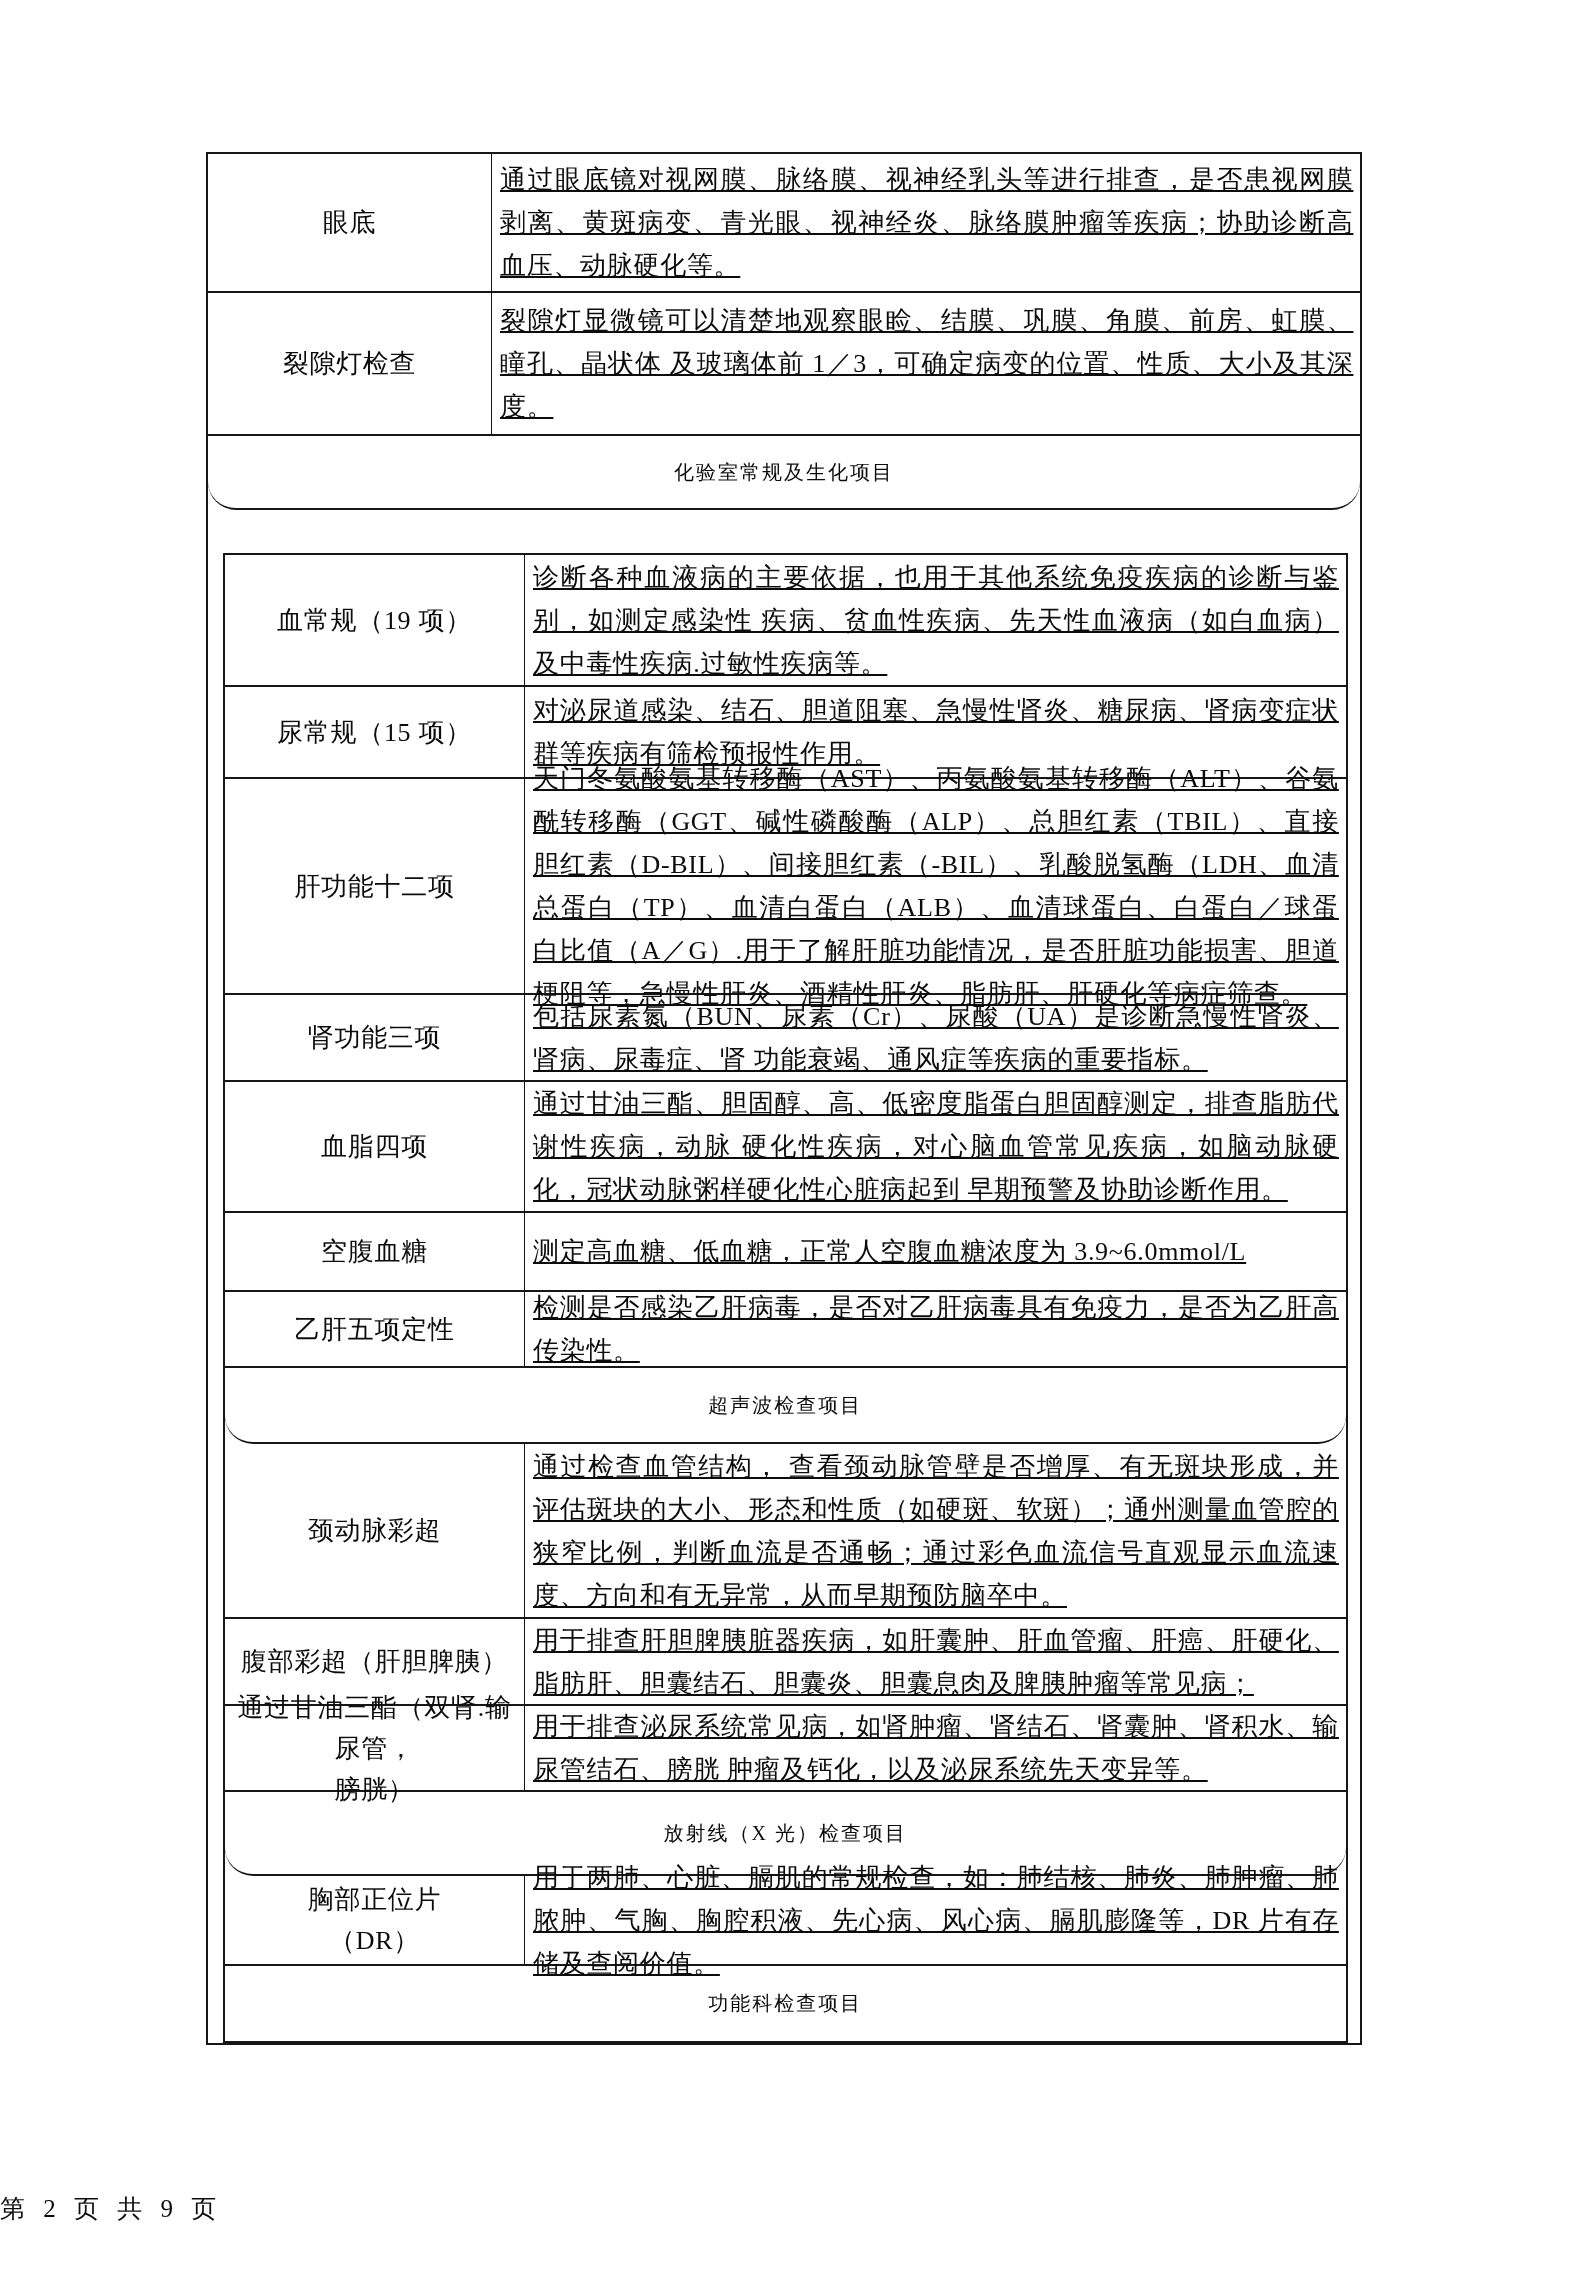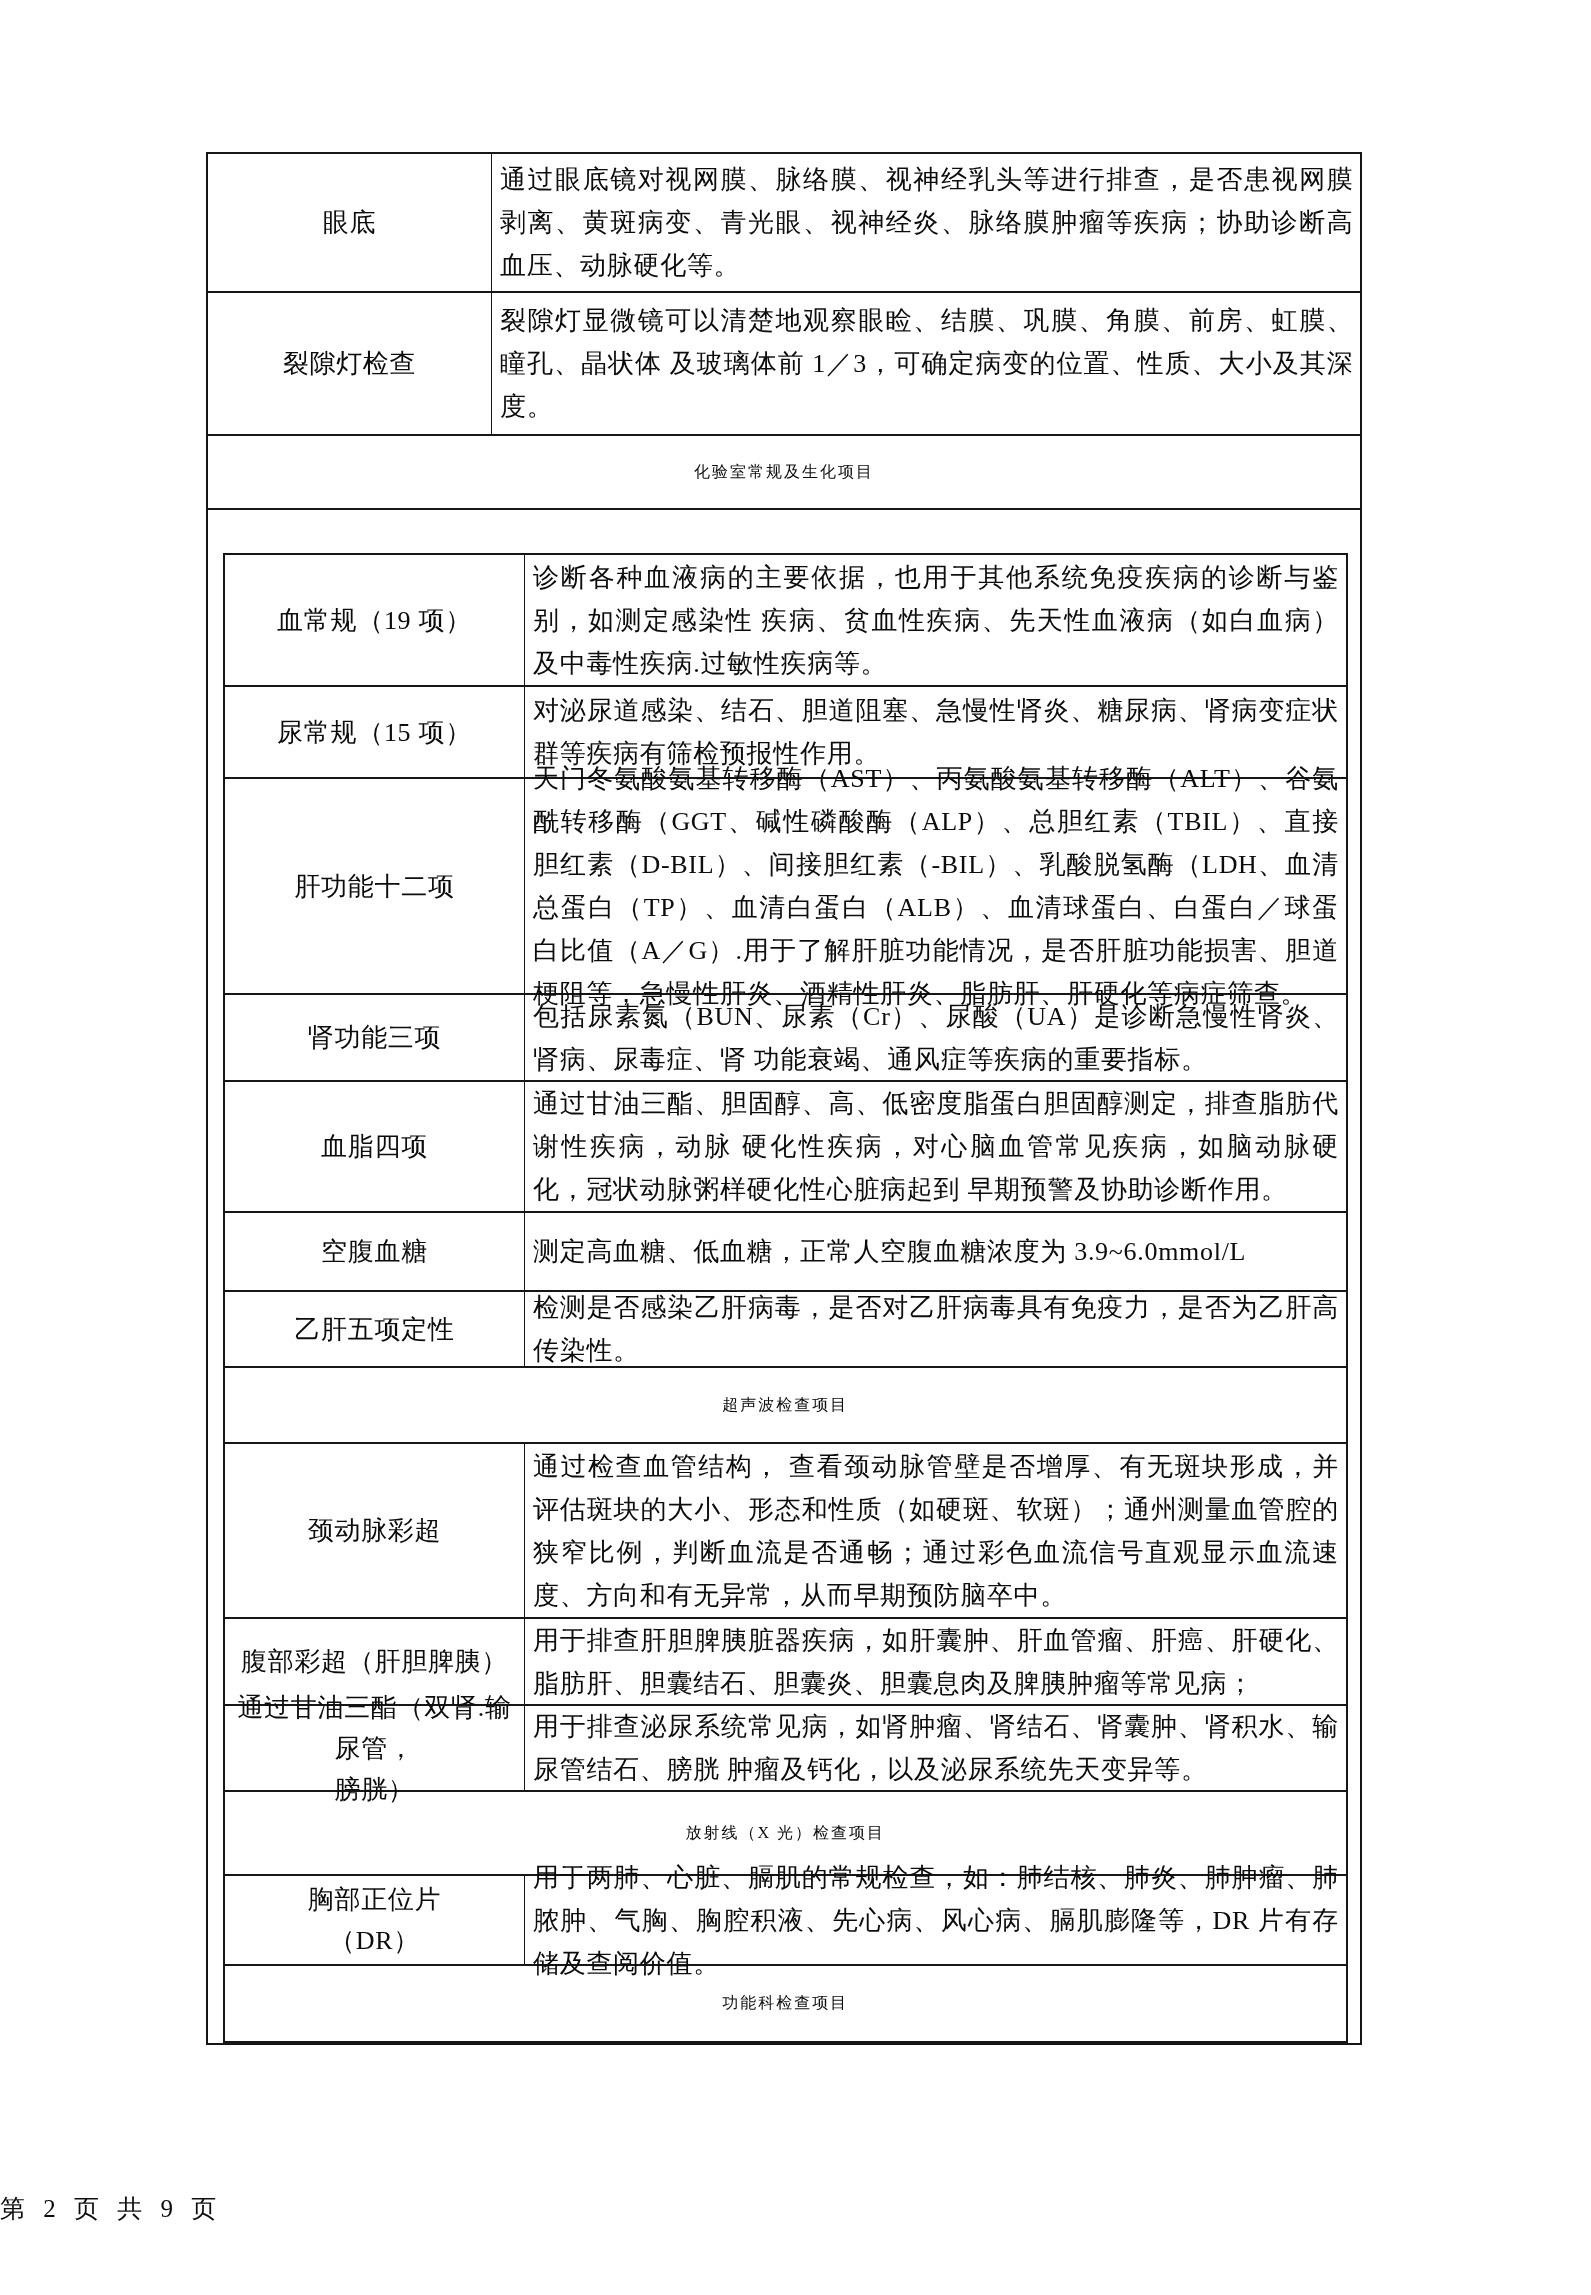--- a/index.html
+++ b/index.html
@@ -31,26 +31,27 @@
   .part1-label{width:284px;}
   .inner .label-cell{width:300px;}
   .desc-cell{
     flex:1 1 auto;
     display:flex;align-items:center;
     box-sizing:border-box;
     padding:5.3px 6.6px 5.3px 8px;
     font-size:26px;line-height:43px;letter-spacing:0.7px;
     text-align:justify;
   }
-  .desc-cell p{margin:0;width:100%;}
+  .desc-cell p{margin:0;width:100%;text-decoration:underline;}
   .section-row{
     display:flex;align-items:center;justify-content:center;
     box-sizing:border-box;
-    font-size:16px;letter-spacing:2px;
+    font-size:20px;letter-spacing:2px;
     text-align:center;
+    border-radius:28px;
   }
   .gap{height:43px;}
   .inner{
     margin-left:15px;margin-right:12.5px;
     border:2px solid #161616;
     box-sizing:border-box;
   }
   .footer{
     position:absolute;top:2192px;left:0;width:1591px;
     text-align:left;

